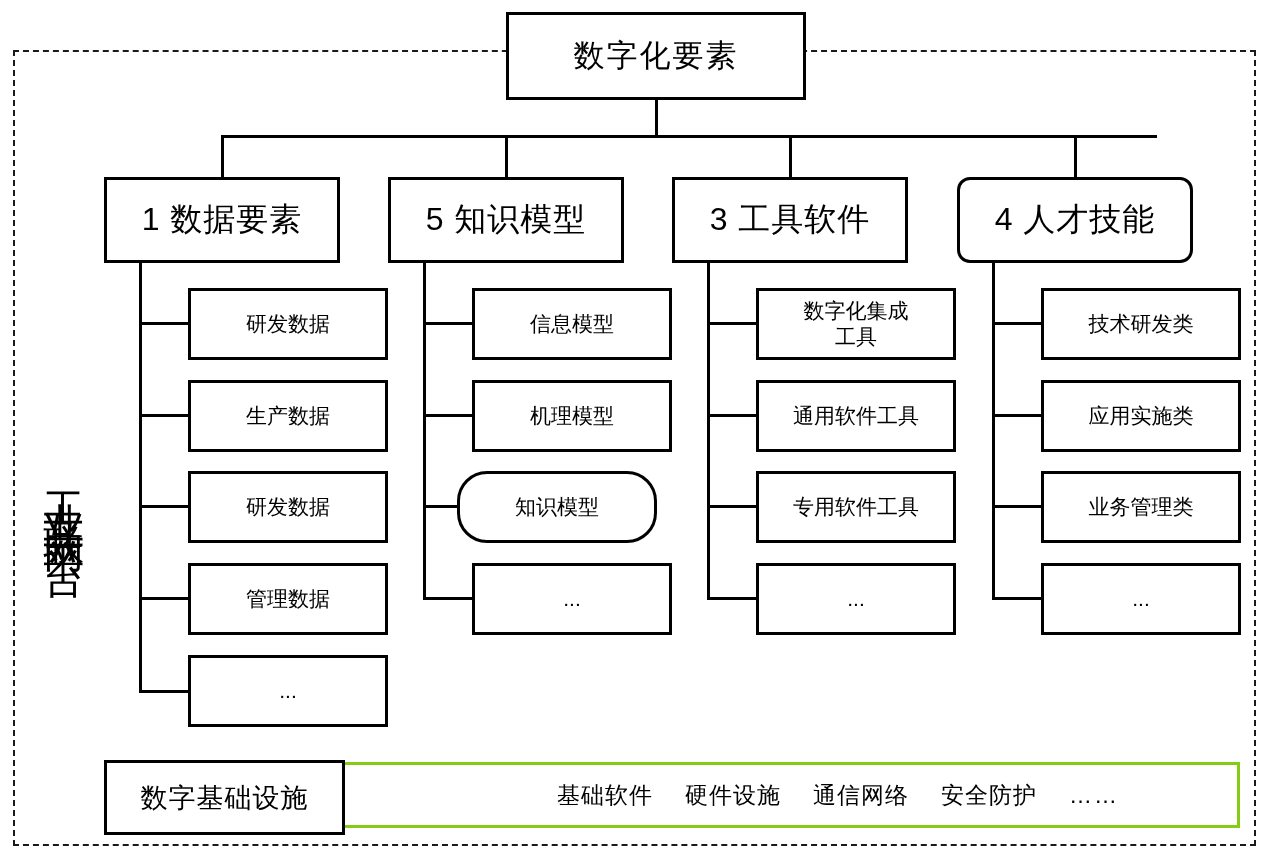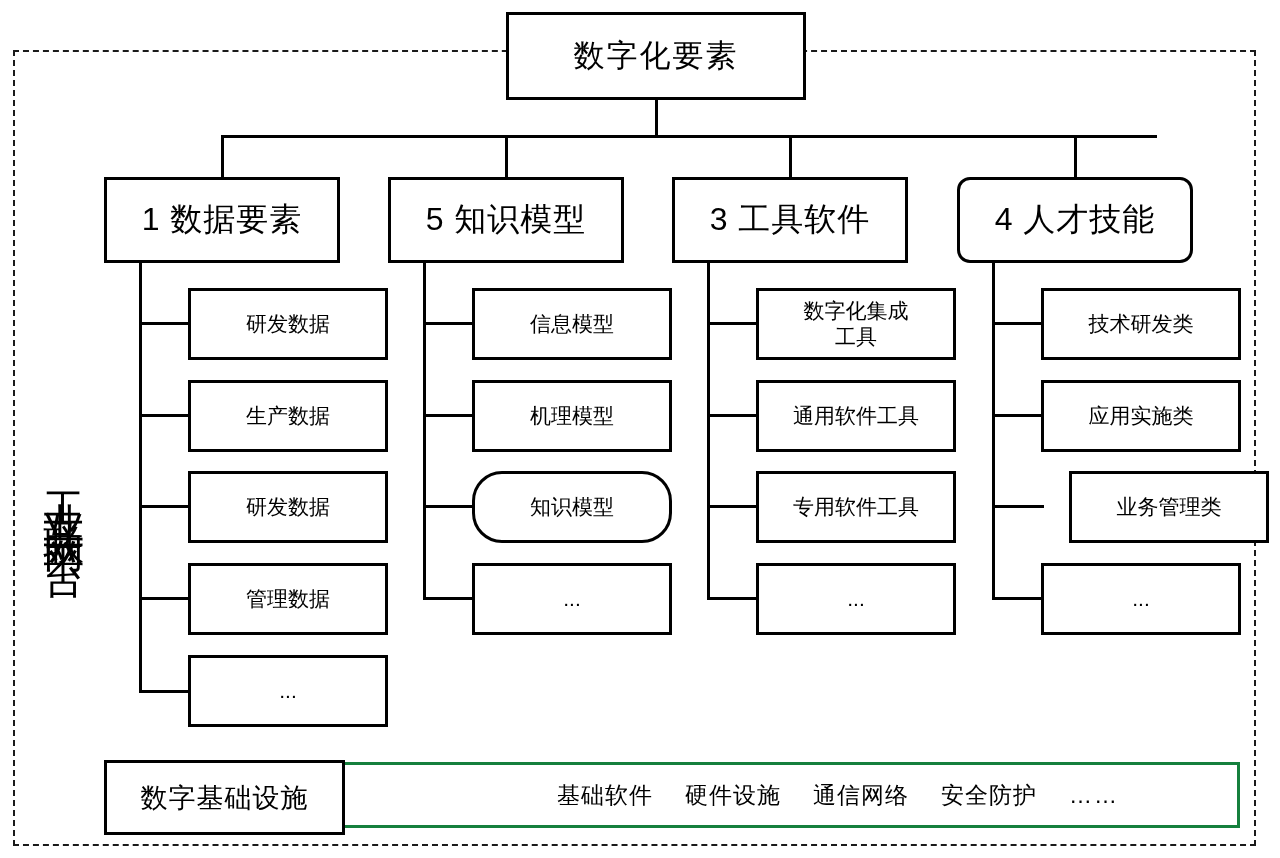--- a/index.html
+++ b/index.html
@@ -25,21 +25,21 @@
   .cat-box{top:177px;width:236px;height:86px;font-size:32px;letter-spacing:1px;border-width:3px;}
   .leaf-box{width:200px;height:72px;font-size:21px;line-height:1.22;border-width:3px;}
 
   
   .ln{position:absolute;background:#000;}
   .vl{width:3px;}
   .hl{height:3px;}
 
   
   .infra-bar{position:absolute;left:135px;top:762px;width:1105px;height:66px;
-      box-sizing:border-box;border:3px solid #15803d;background:#fff;
+      box-sizing:border-box;border:3px solid #84cc16;background:#fff;
       display:flex;align-items:center;justify-content:flex-end;padding-right:118px;}
   .infra-items{display:flex;align-items:center;gap:32px;font-size:23px;letter-spacing:1px;}
   .infra-dots{font-size:23px;letter-spacing:2px;}
   .infra-label{position:absolute;left:104px;top:760px;width:241px;height:75px;
       box-sizing:border-box;border:3px solid #000;background:#fff;z-index:4;
       display:flex;align-items:center;justify-content:center;
       font-size:27px;letter-spacing:1px;}
 </style>
 </head>
 <body>
@@ -80,21 +80,21 @@
   <div class="box leaf-box" style="left:188px;top:655px;">...</div>
 
   <div class="ln vl" style="left:423px;top:263px;height:337px;"></div>
   <div class="ln hl" style="left:423px;top:322px;width:52px;"></div>
   <div class="ln hl" style="left:423px;top:414px;width:52px;"></div>
   <div class="ln hl" style="left:423px;top:505px;width:52px;"></div>
   <div class="ln hl" style="left:423px;top:597px;width:52px;"></div>
 
   <div class="box leaf-box" style="left:472px;top:288px;">信息模型</div>
   <div class="box leaf-box" style="left:472px;top:380px;">机理模型</div>
-  <div class="box leaf-box" style="left:472px;top:471px;border-radius:30px;">知识模型</div>
+  <div class="box leaf-box" style="left:457px;top:471px;border-radius:30px;">知识模型</div>
   <div class="box leaf-box" style="left:472px;top:563px;">...</div>
 
   <div class="ln vl" style="left:707px;top:263px;height:337px;"></div>
   <div class="ln hl" style="left:707px;top:322px;width:52px;"></div>
   <div class="ln hl" style="left:707px;top:414px;width:52px;"></div>
   <div class="ln hl" style="left:707px;top:505px;width:52px;"></div>
   <div class="ln hl" style="left:707px;top:597px;width:52px;"></div>
 
   <div class="box leaf-box" style="left:756px;top:288px;">
     <span>
@@ -107,21 +107,21 @@
   <div class="box leaf-box" style="left:756px;top:563px;">...</div>
 
   <div class="ln vl" style="left:992px;top:263px;height:337px;"></div>
   <div class="ln hl" style="left:992px;top:322px;width:52px;"></div>
   <div class="ln hl" style="left:992px;top:414px;width:52px;"></div>
   <div class="ln hl" style="left:992px;top:505px;width:52px;"></div>
   <div class="ln hl" style="left:992px;top:597px;width:52px;"></div>
 
   <div class="box leaf-box" style="left:1041px;top:288px;">技术研发类</div>
   <div class="box leaf-box" style="left:1041px;top:380px;">应用实施类</div>
-  <div class="box leaf-box" style="left:1041px;top:471px;margin-left:28px;">业务管理类</div>
+  <div class="box leaf-box" style="left:1041px;top:471px;">业务管理类</div>
   <div class="box leaf-box" style="left:1041px;top:563px;">...</div>
 
   <div class="infra-bar">
     <div class="infra-items">
       <span>基础软件</span>
       <span>硬件设施</span>
       <span>通信网络</span>
       <span>安全防护</span>
       <span class="infra-dots">……</span>
     </div>

